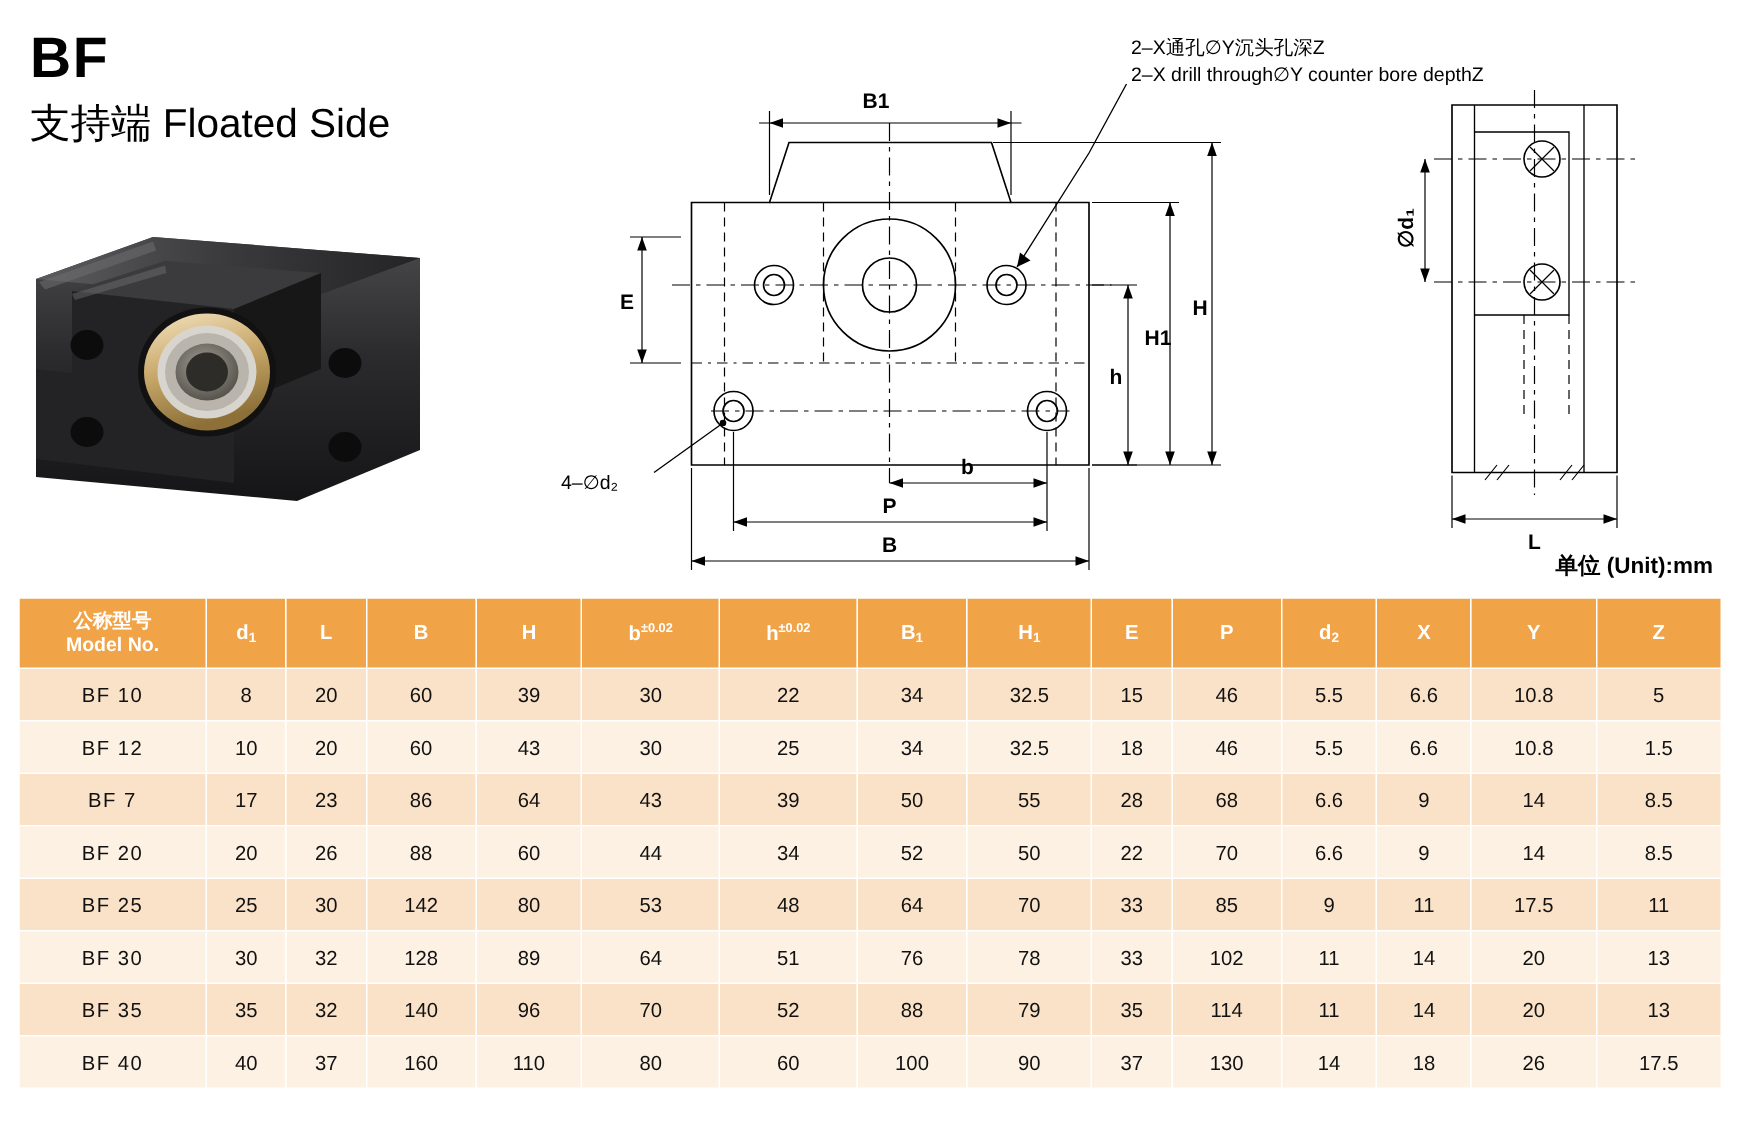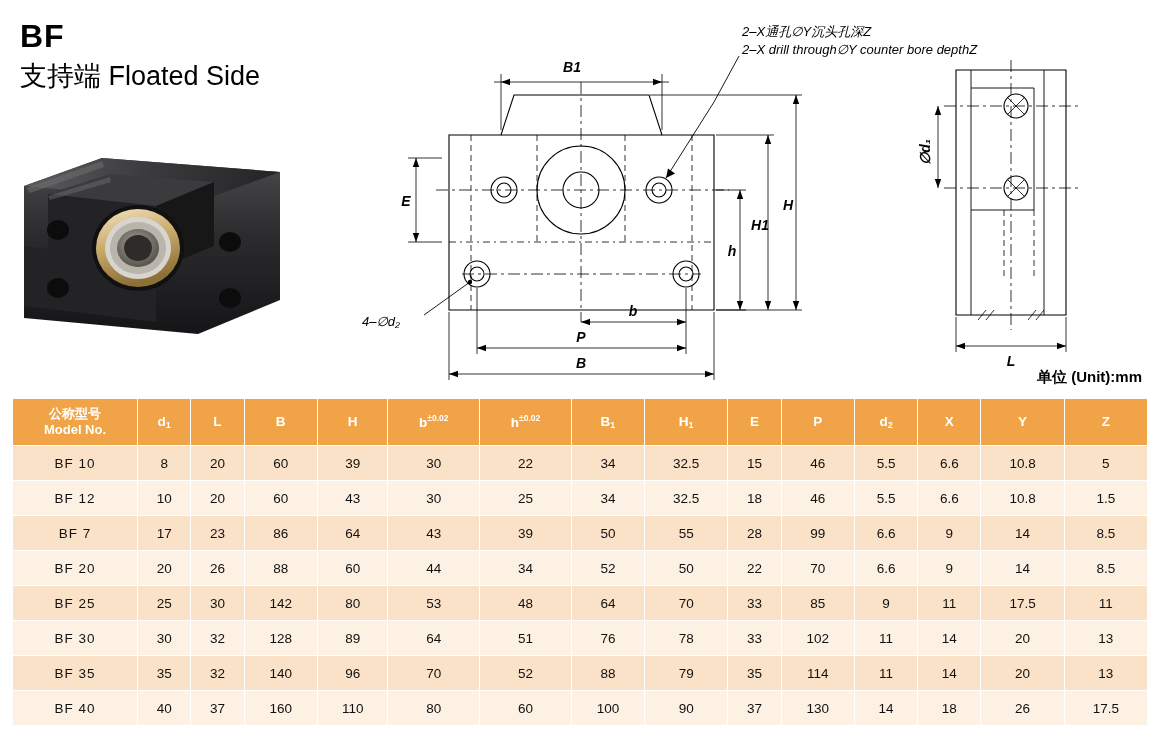--- a/index.html
+++ b/index.html
@@ -8,31 +8,31 @@
     background:#ffffff;
     font-family:"Liberation Sans", sans-serif;
     color:#000;
     position:relative;
     overflow:hidden;
   }
   .page{position:relative;width:1160px;height:747px;}
 
   
   .title-block{position:absolute;left:20px;top:20px;width:330px;}
-  .title-main{font-size:32px;font-weight:bold;letter-spacing:1px;line-height:1.05;}
+  .title-main{font-size:38px;font-weight:bold;letter-spacing:1px;line-height:1.05;}
   .title-sub{font-size:27px;font-weight:normal;margin-top:8px;line-height:1.1;}
 
   
   .photo{
     position:absolute;left:18px;top:150px;width:268px;height:200px;
   }
   .photo svg{display:block;}
 
   
-  .drawing{position:absolute;left:344px;top:10px;width:800px;height:385px;font-style:italic;}
+  .drawing{position:absolute;left:356px;top:10px;width:800px;height:385px;}
   .drawing svg{display:block;}
 
   .unit-note{
     position:absolute;right:18px;top:368px;
     font-size:15px;font-weight:bold;
   }
 
   
   table{
     position:absolute;left:12px;top:398px;
@@ -355,21 +355,21 @@
           <td class="model">BF 7</td>
           <td>17</td>
           <td>23</td>
           <td>86</td>
           <td>64</td>
           <td>43</td>
           <td>39</td>
           <td>50</td>
           <td>55</td>
           <td>28</td>
-          <td>99</td>
+          <td>68</td>
           <td>6.6</td>
           <td>9</td>
           <td>14</td>
           <td>8.5</td>
         </tr>
         <tr>
           <td class="model">BF 20</td>
           <td>20</td>
           <td>26</td>
           <td>88</td>

